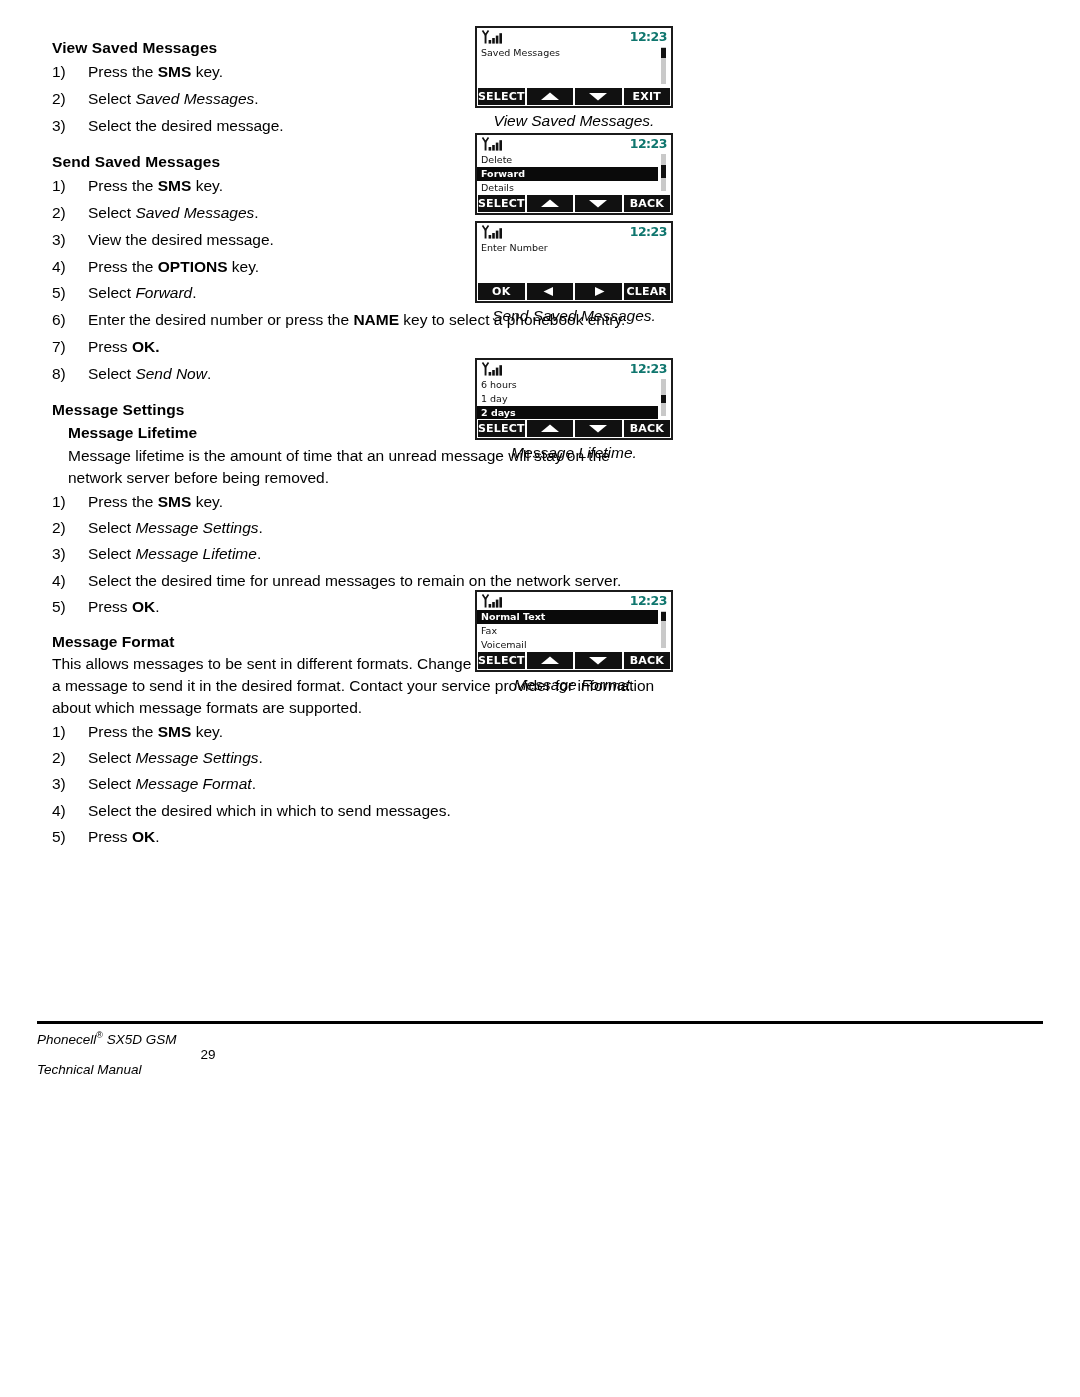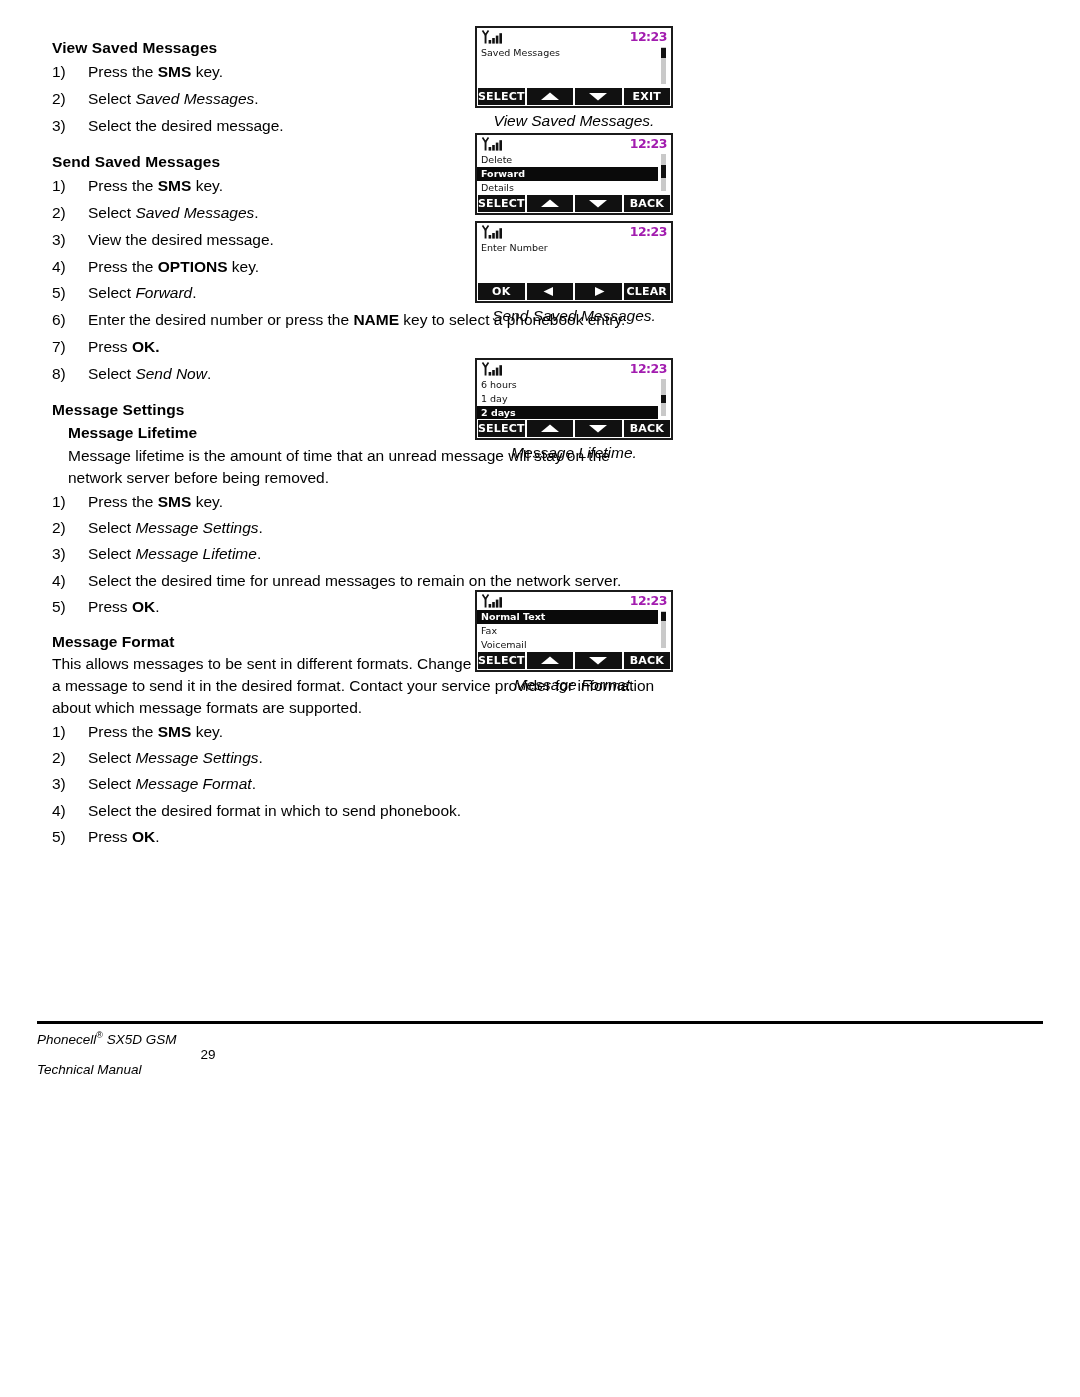--- a/index.html
+++ b/index.html
@@ -103,21 +103,21 @@
     display: block;
   }
   .clock {
     position: absolute;
     right: 4px;
     top: 1px;
     font-family: "DejaVu Sans", sans-serif;
     font-size: 12.5px;
     font-weight: bold;
     letter-spacing: -0.5px;
-    color: #a21caf;
+    color: #0f766e;
   }
   .rows {
     position: absolute;
     left: 0;
     top: 18px;
     right: 0;
     bottom: 21px;
   }
   .row {
     height: 14px;
@@ -256,21 +256,21 @@
         <li><span class="num">3)</span><span><span>Select </span><i>Message Lifetime</i><span>.</span></span></li>
         <li><span class="num">4)</span><span><span>Select the desired time for unread messages to remain on the network server.</span></span></li>
         <li><span class="num">5)</span><span><span>Press </span><b>OK</b><span>.</span></span></li>
       </ol>
       <h4 class="sub" style="margin-top: 14px; margin-left: 0px;">Message Format</h4>
       <p class="body">This allows messages to be sent in different formats. Change this setting before sending a message to send it in the desired format. Contact your service provider for information about which message formats are supported.</p>
       <ol class="steps tight">
         <li><span class="num">1)</span><span><span>Press the </span><b>SMS</b><span> key.</span></span></li>
         <li><span class="num">2)</span><span><span>Select </span><i>Message Settings</i><span>.</span></span></li>
         <li><span class="num">3)</span><span><span>Select </span><i>Message Format</i><span>.</span></span></li>
-        <li><span class="num">4)</span><span><span>Select the desired format in which to send phonebook.</span></span></li>
+        <li><span class="num">4)</span><span><span>Select the desired which in which to send messages.</span></span></li>
         <li><span class="num">5)</span><span><span>Press </span><b>OK</b><span>.</span></span></li>
       </ol>
     </div>
 
   <div id="figures">
       <div class="figure" style="left: 475px; top: 26px;">
         <div class="screen">
           <div class="statusbar">
             <span class="sig"><svg width="30" height="15" viewBox="0 0 30 15">
                 <path d="M1.5 0.5 L4.5 5 L7.5 0.5" fill="none" stroke="#111" stroke-width="1.6"></path>

